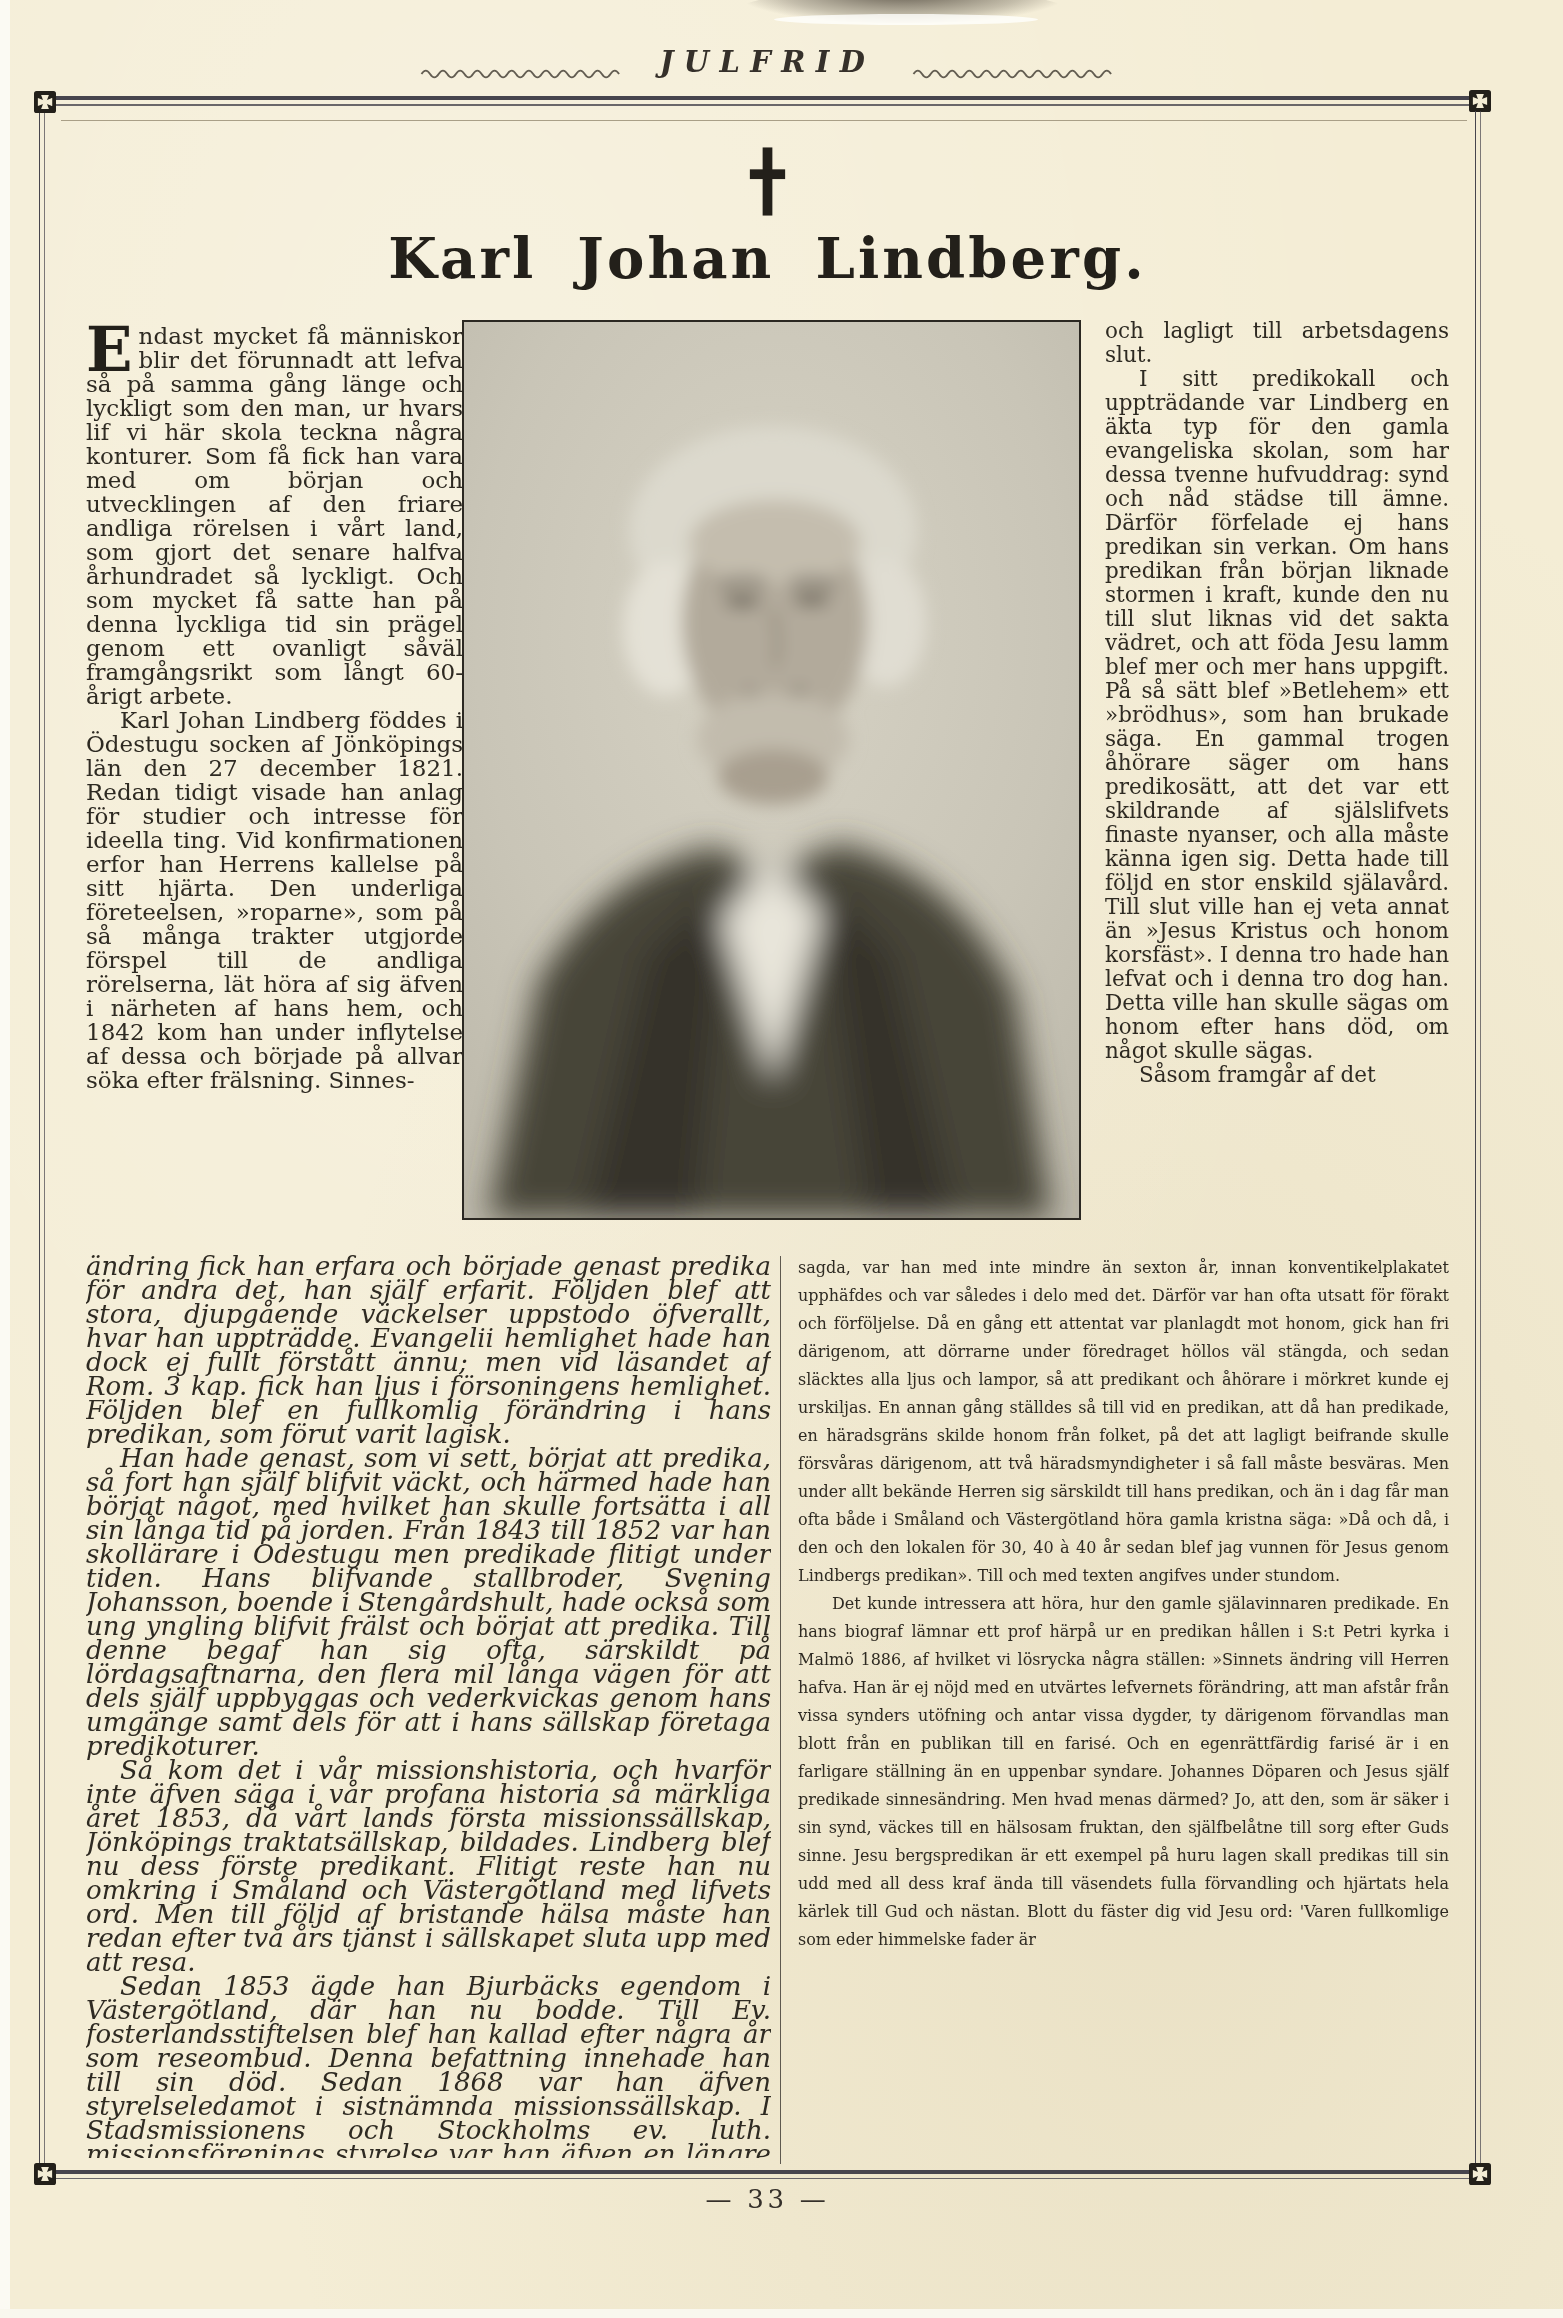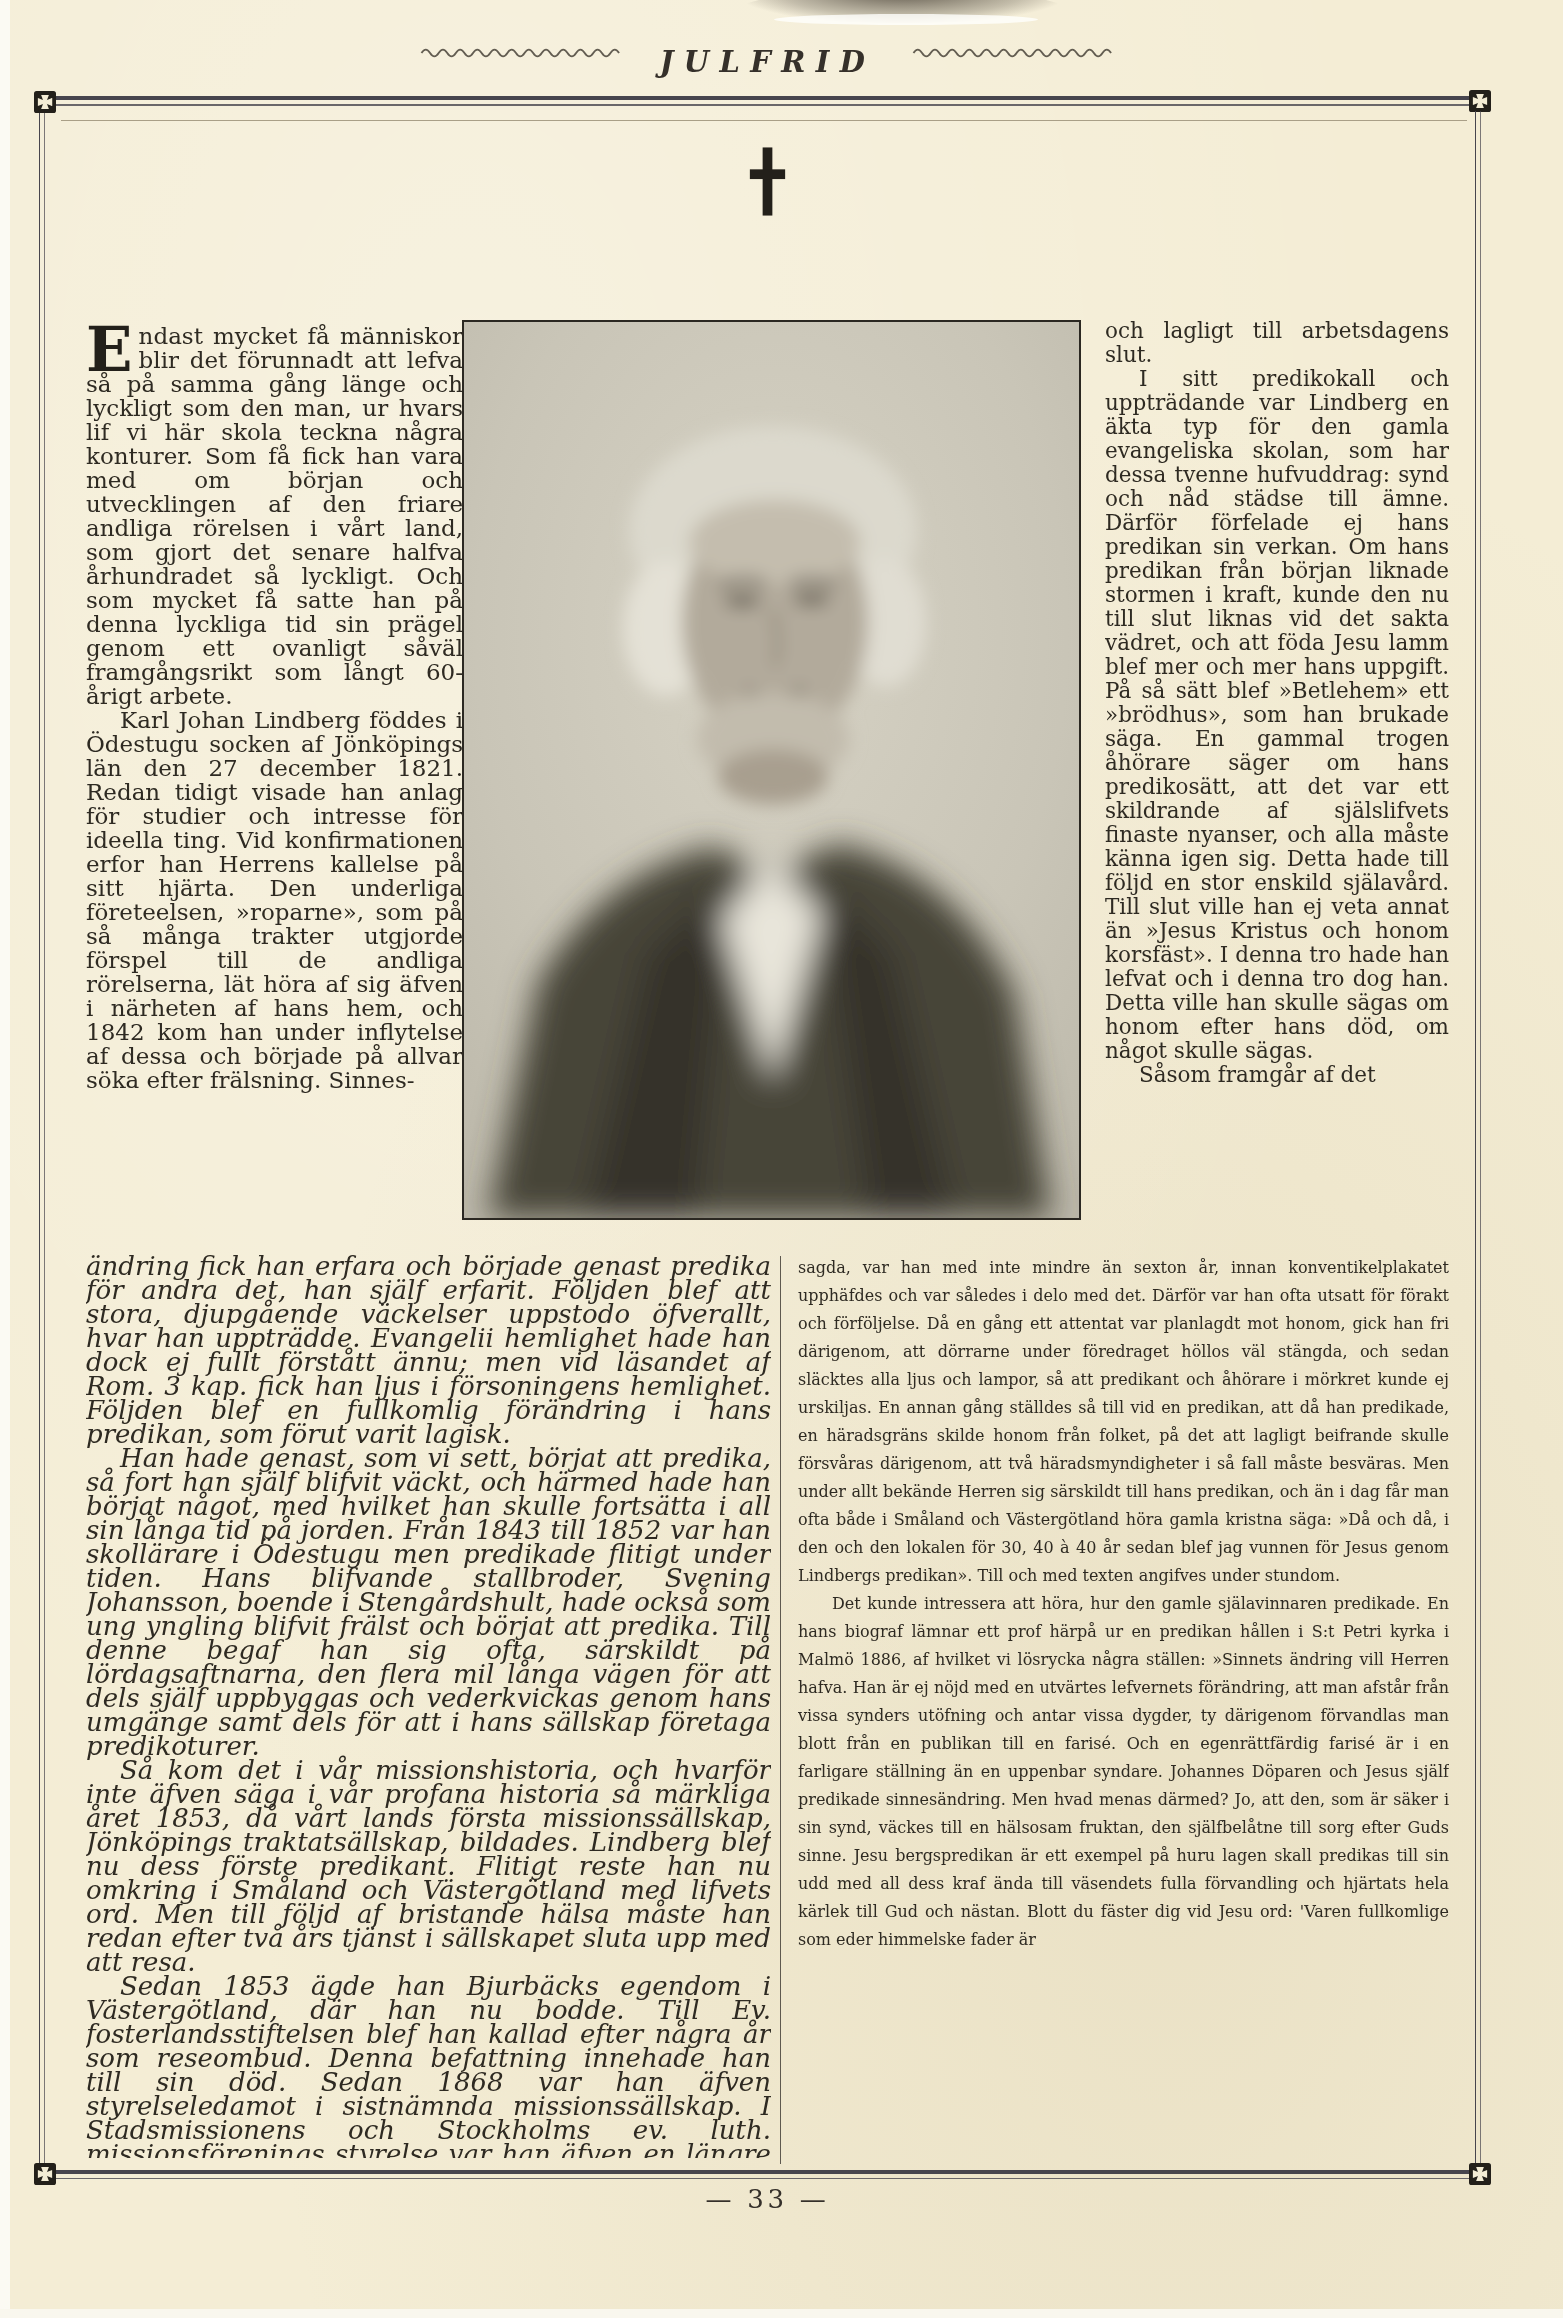--- a/index.html
+++ b/index.html
@@ -15,21 +15,21 @@
     color:#2e2a22;
   }
   .scan-edge-left{position:absolute;left:0;top:0;width:9.8px;height:2319px;background:#fbfaf3;}
   .scan-edge-bottom{position:absolute;left:0;top:2309px;width:1564px;height:9.8px;background:#f9f7ee;}
   .scan-blob{position:absolute;left:743px;top:-8.6px;width:319px;height:32px;
     background:radial-gradient(ellipse at 50% 0%, rgba(52,44,34,.78), rgba(52,44,34,.25) 55%, transparent 75%);
     border-radius:50%;}
   .scan-blob-light{position:absolute;left:774px;top:13.5px;width:264px;height:11px;background:rgba(255,255,252,.8);border-radius:50%;}
 
   
-  .masthead{position:absolute;left:86px;top:45px;width:1363px;display:flex;align-items:flex-start;justify-content:center;gap:37px;}
+  .masthead{position:absolute;left:86px;top:45px;width:1363px;display:flex;align-items:flex-end;justify-content:center;gap:37px;}
   .masthead-title{font-style:italic;font-size:29px;letter-spacing:10.4px;color:#35302a;font-weight:bold;}
   .flourish{opacity:.85;}
 
   
   .rule{position:absolute;background:#47454d;}
   .rule-faint{position:absolute;background:#a99f87;}
   .corner{position:absolute;width:22px;height:22px;}
 
   
   .cross-wrap{position:absolute;left:86px;top:147px;width:1363px;display:flex;justify-content:center;}
@@ -117,20 +117,21 @@
   <div class="rule" style="left:56px;top:2170px;width:1413px;height:3.7px;"></div>
   <div class="rule" style="left:56px;top:2178px;width:1413px;height:1.2px;opacity:.8;"></div>
 
   <div class="cross-wrap">
     <svg width="45" height="69" viewBox="0 0 74 112">
       <rect x="29" y="0" width="16" height="112" fill="#23201a"></rect>
       <rect x="8" y="36" width="58" height="16" fill="#23201a"></rect>
     </svg>
   </div>
 
+  <div class="article-title">Karl Johan Lindberg.</div>
 
   <div class="photo-frame">
     <svg viewBox="0 0 1005 1462" preserveAspectRatio="none">
       <defs>
         <radialGradient id="pbg" cx="50%" cy="35%" r="80%">
           <stop offset="0%" stop-color="#d6d2c4"></stop>
           <stop offset="60%" stop-color="#c9c5b7"></stop>
           <stop offset="100%" stop-color="#bcb8aa"></stop>
         </radialGradient>
         <filter id="soft" x="-20%" y="-20%" width="140%" height="140%">

